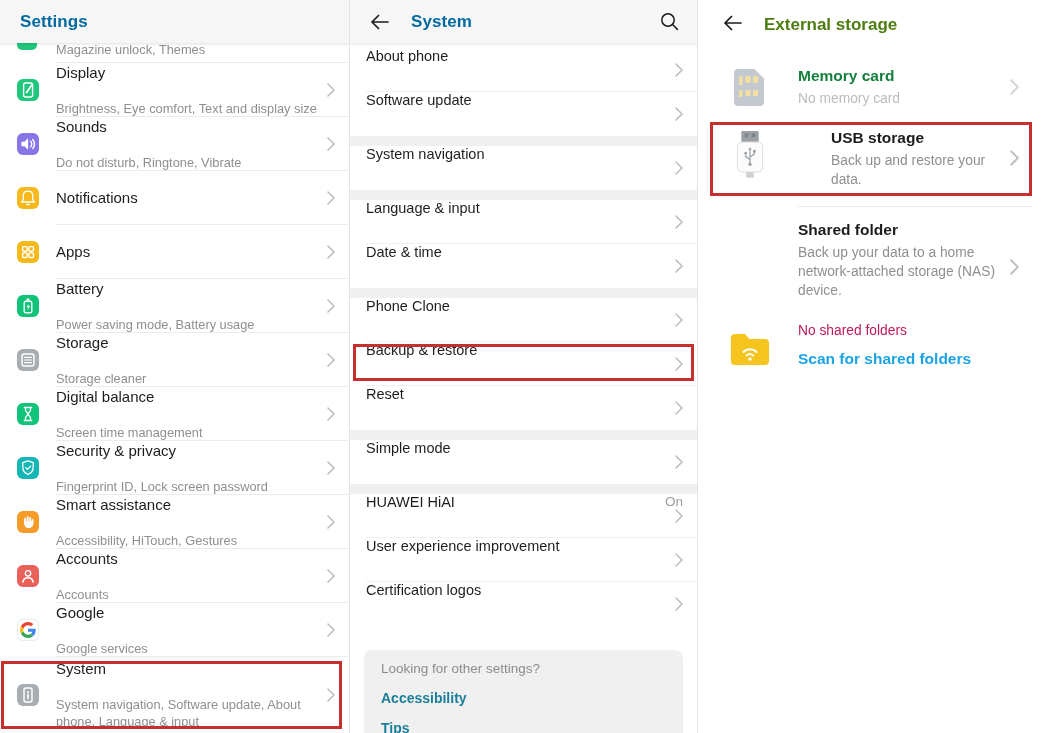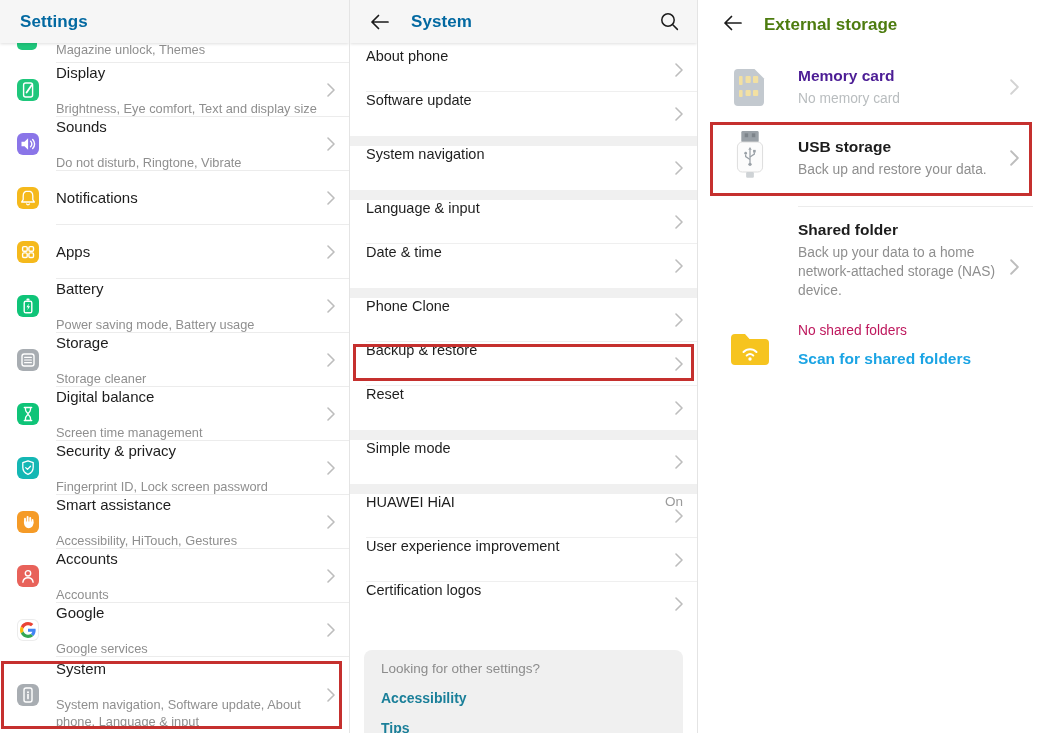--- a/index.html
+++ b/index.html
@@ -55,25 +55,25 @@
               border-radius:8px; padding:11px 17px; }
   .m-footer .q { font-size:13.5px; color:#8c8c8c; }
   .m-footer .lnk { margin-top:14px; font-size:14px; font-weight:700; color:#1a7f99; }
 
   
   .r-item { position:relative; display:flex; align-items:center; padding:0 40px 0 30px; }
   .r-item .ric { width:44px; flex:none; margin-right:26px; display:flex; justify-content:center; }
   .r-item .rtxt { flex:1; min-width:0; }
   .r-item .rt { font-size:15.5px; font-weight:700; color:#1c1c1c; line-height:19px; }
   .r-item .rs { font-size:13.8px; color:#8f8f8f; line-height:19px; margin-top:4px; }
-  .r-item.disabled .rt { color:#4c1d95; }
+  .r-item.disabled .rt { color:#15803d; }
   .r-item.disabled .rs { color:#b9bdbf; }
   .r-item .chev { right:28px; }
   .r-mem { height:62px; margin-top:6px; }
-  .r-usb { height:80px; }
+  .r-usb { height:80px;gap:33px; }
   .rsep { height:1px; background:#ececec; margin:8px 14px 0 100px; }
   .r-shared { align-items:flex-end; padding-top:13px; }
   .r-shared .ric { margin-top:32px; }
   .r-shared .rtxt { max-width:212px; }
   .r-shared .status { font-size:13.8px; color:#be185d; margin-top:23px; }
   .r-shared .scan { font-size:15.5px; font-weight:700; color:#1ba4e4; margin-top:12px; cursor:pointer; }
   .r-shared .chev { top:52px; transform:none; }
 
   
   .hl { position:absolute; border:3px solid #c5302e; pointer-events:none; z-index:5; }

